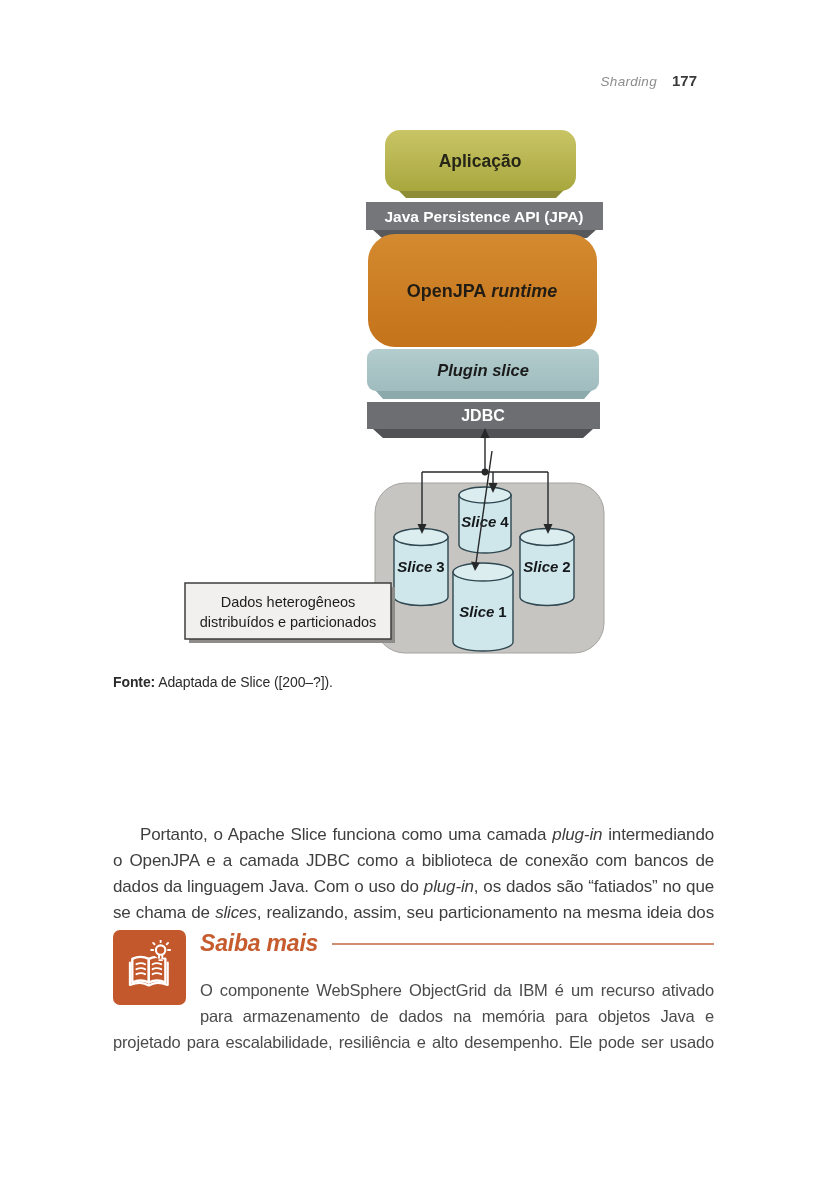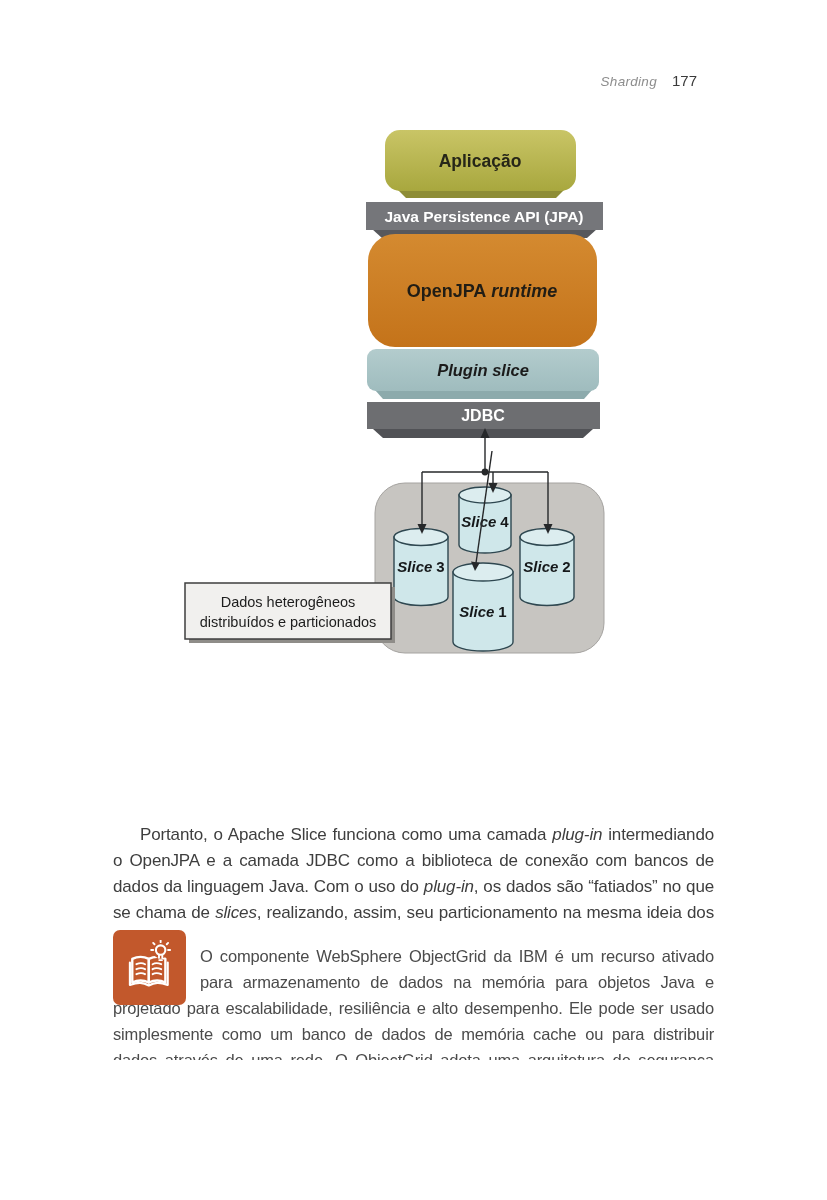--- a/index.html
+++ b/index.html
@@ -9,21 +9,21 @@
   }
   .it{font-style:italic;}
   .bd{font-weight:700;}
 
   
   .running-header{
     position:absolute; top:72px; right:130px;
     display:flex; align-items:baseline; gap:15px;
   }
   .running-header .section{font-style:italic; font-size:13.5px; color:#8d8d8d; letter-spacing:.3px;}
-  .running-header .pagenum{font-weight:400; font-size:15px; color:#3a3a3a;}
+  .running-header .pagenum{font-weight:700; font-size:15px; color:#3a3a3a;}
 
   
   .diagram{position:absolute; left:140px; top:120px; width:580px; height:545px;}
 
   
   .fig-caption{
     position:absolute; left:113px; top:672px; width:570px;
     font-size:14px; line-height:21px; color:#2b2b2b; letter-spacing:-0.1px;
   }
 
@@ -147,20 +147,21 @@
       </g>
 
       <rect x="49" y="467" width="206" height="56" fill="#8f8d89"></rect>
       <rect x="45" y="463" width="206" height="56" fill="#f1f0ee" stroke="#3e3e3e" stroke-width="1.5"></rect>
       <text x="148" y="487" text-anchor="middle" font-size="14.5" fill="#1d1d1d">Dados heterogêneos</text>
       <text x="148" y="507" text-anchor="middle" font-size="14.5" fill="#1d1d1d">distribuídos e particionados</text>
     </svg>
   </div>
 
   <div class="fig-caption">
+    <div><span class="bd">Fonte:</span><span> Adaptada de Slice ([200–?]).</span></div>
   </div>
 
   <p class="body-par"><span>Portanto, o Apache Slice funciona como uma camada </span><span class="it">plug-in</span><span> intermediando o OpenJPA e a camada JDBC como a biblioteca de conexão com bancos de dados da linguagem Java. Com o uso do </span><span class="it">plug-in</span><span>, os dados são “fatiados” no que se chama de </span><span class="it">slices</span><span>, realizando, assim, seu particionamento na mesma ideia dos </span><span class="it">shards</span><span>.</span></p>
 
   <div class="saiba">
     <div class="icon-badge">
       <span>
         <svg width="52" height="52" viewBox="0 0 44 44" fill="none" stroke="#ffffff" stroke-width="2" stroke-linecap="round" stroke-linejoin="round">
 
           <path d="M7 16 C12 13.5 16 13.5 21 16 L21 36 C16 33.5 12 33.5 7 36 Z"></path>
@@ -174,18 +175,22 @@
           <path d="M24.2 28.9 C26.5 27.6 28.5 27.6 31.5 28.9" stroke-width="1.6"></path>
 
           <circle cx="31" cy="8.5" r="7.2" fill="#c2582c" stroke="none"></circle>
 
           <circle cx="31" cy="8.5" r="4" stroke-width="1.8"></circle>
           <path d="M29.6 13 L29.6 15 M32.4 13 L32.4 15 M29.8 17 L32.2 17" stroke-width="1.6"></path>
           <path d="M31 1.8 L31 0.4 M25.8 3.6 L24.7 2.5 M36.2 3.6 L37.3 2.5 M24.7 8.5 L23 8.5 M37.3 8.5 L39 8.5" stroke-width="1.6"></path>
         </svg>
       </span>
     </div>
+    <div class="title-row">
+      <span class="title">Saiba mais</span>
+      <span class="title-rule"></span>
+    </div>
     <p class="saiba-text"><span class="wrap-spacer"></span><span>O componente WebSphere ObjectGrid da IBM é um recurso ativado para armazenamento de dados na memória para objetos Java e projetado para escalabilidade, resiliência e alto desempenho. Ele pode ser usado simplesmente como um banco de dados de memória cache ou para distribuir dados através de uma rede. O ObjectGrid adota uma arquitetura de segurança para autenticar e autorizar clientes. Essa arquitetura é aberta e permite que o ObjectGrid se integre a recursos externos de segurança em servidores (IBM, [2020?]).</span></p>
   </div>
 
   <div class="bottom-rule"></div>
 
 </div>
 
 </body></html>

